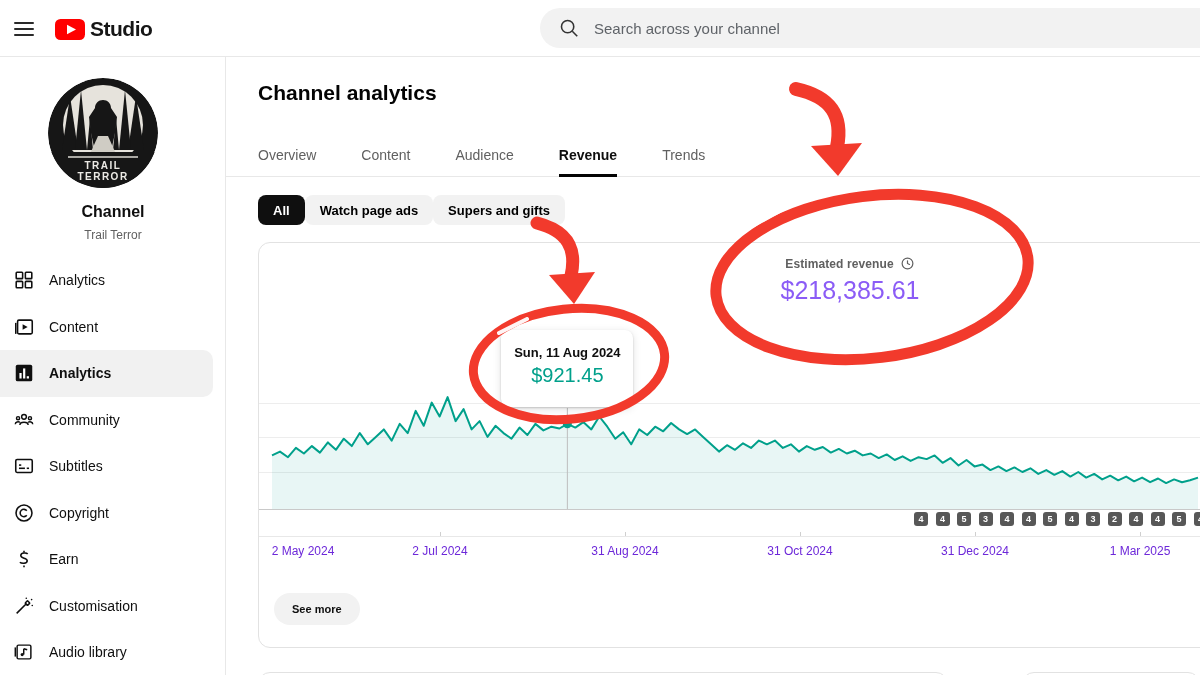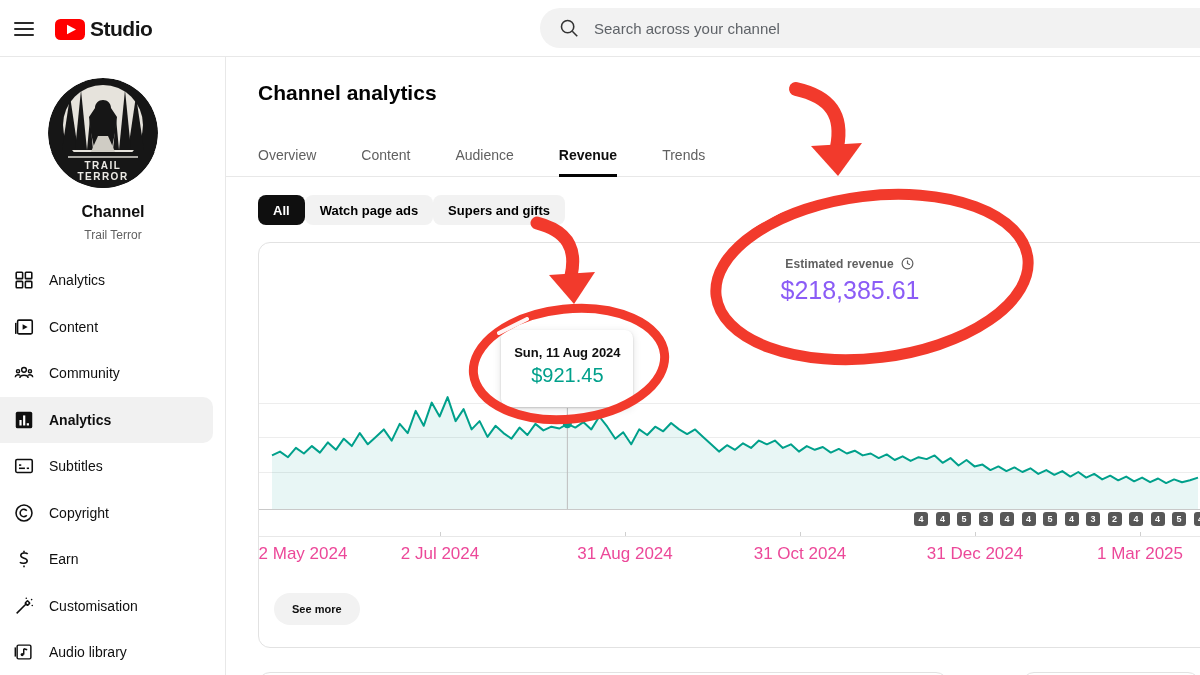--- a/index.html
+++ b/index.html
@@ -56,21 +56,21 @@
   .metric { position:absolute; left:770px; top:256px; width:160px; display:flex; flex-direction:column;
             align-items:center; z-index:5; }
   .metric-label-row { display:flex; align-items:flex-end; gap:6px; font-size:12px; font-weight:700;
             color:#606060; letter-spacing:0.1px; }
   .metric-value { margin-top:5px; font-size:25px; color:#8b5cf6; }
 
   .gridline { position:absolute; left:259px; width:941px; height:1px; background:#ededed; z-index:3; }
   .baseline { position:absolute; left:259px; width:941px; height:1px; background:#c9c9c9; z-index:3; }
   .axisline { position:absolute; left:259px; width:941px; height:1px; background:#e8e8e8; z-index:3; }
   .xtick { position:absolute; width:1px; height:4px; background:#cfcfcf; top:532px; z-index:3; }
-  .xlabel { position:absolute; top:544px; transform:translateX(-50%); font-size:17px; color:#ec4899;
+  .xlabel { position:absolute; top:544px; transform:translateX(-50%); font-size:12px; color:#6d28d9;
             white-space:nowrap; z-index:4; }
 
   #chart-svg { position:absolute; left:0; top:0; z-index:4; pointer-events:none; }
 
   .tooltip { position:absolute; top:330px; width:132px; height:77px; background:#fff; border-radius:8px;
              box-shadow:0 1px 2px rgba(0,0,0,0.18), 0 2px 8px rgba(0,0,0,0.12);
              display:flex; flex-direction:column; align-items:center; z-index:6; }
   .tooltip-date { margin-top:15px; font-size:13px; font-weight:700; color:#0f0f0f;text-align:right; }
   .tooltip-value { margin-top:4px; font-size:20px; font-weight:500; color:#00a08b; }
 
@@ -151,43 +151,43 @@
         <div class="menu-item">
           <span class="mi-icon">
             <svg width="22" height="22" viewBox="0 0 24 24" fill="none" stroke="#0f0f0f" stroke-width="1.7">
               <rect x="5" y="4.5" width="16" height="15" rx="1.5"></rect>
               <path d="M3,7.5 V19.5"></path>
               <polygon points="10.5,9 16,12 10.5,15" fill="#0f0f0f" stroke="none"></polygon>
             </svg>
           </span>
           <span class="mi-label">Content</span>
         </div>
+        <div class="menu-item selected">
+          <span class="mi-icon">
+            <svg width="22" height="22" viewBox="0 0 24 24">
+              <rect x="3" y="3" width="18" height="18" rx="2" fill="#0f0f0f"></rect>
+              <rect x="7" y="12" width="2.4" height="6" fill="#fff"></rect>
+              <rect x="11" y="7" width="2.4" height="11" fill="#fff"></rect>
+              <rect x="15" y="15.5" width="2.4" height="2.5" fill="#fff"></rect>
+            </svg>
+          </span>
+          <span class="mi-label">Analytics</span>
+        </div>
         <div class="menu-item">
           <span class="mi-icon">
             <svg width="22" height="22" viewBox="0 0 24 24" fill="none" stroke="#0f0f0f" stroke-width="1.6">
               <circle cx="12" cy="8.5" r="2.6"></circle>
               <path d="M7.5,17.5 c0,-4 9,-4 9,0"></path>
               <circle cx="5.5" cy="10" r="1.7"></circle>
               <circle cx="18.5" cy="10" r="1.7"></circle>
               <path d="M2.5,16.5 c0,-2.6 3.5,-3 5,-2"></path>
               <path d="M21.5,16.5 c0,-2.6 -3.5,-3 -5,-2"></path>
             </svg>
           </span>
           <span class="mi-label">Community</span>
-        </div>
-        <div class="menu-item selected">
-          <span class="mi-icon">
-            <svg width="22" height="22" viewBox="0 0 24 24">
-              <rect x="3" y="3" width="18" height="18" rx="2" fill="#0f0f0f"></rect>
-              <rect x="7" y="12" width="2.4" height="6" fill="#fff"></rect>
-              <rect x="11" y="7" width="2.4" height="11" fill="#fff"></rect>
-              <rect x="15" y="15.5" width="2.4" height="2.5" fill="#fff"></rect>
-            </svg>
-          </span>
-          <span class="mi-label">Analytics</span>
         </div>
         <div class="menu-item">
           <span class="mi-icon">
             <svg width="22" height="22" viewBox="0 0 24 24" fill="none" stroke="#0f0f0f" stroke-width="1.7">
               <rect x="3" y="5" width="18" height="14" rx="1.5"></rect>
               <line x1="6.5" y1="14.5" x2="13" y2="14.5"></line>
               <line x1="15" y1="14.5" x2="17.5" y2="14.5"></line>
               <line x1="6.5" y1="11" x2="9" y2="11"></line>
             </svg>
           </span>

